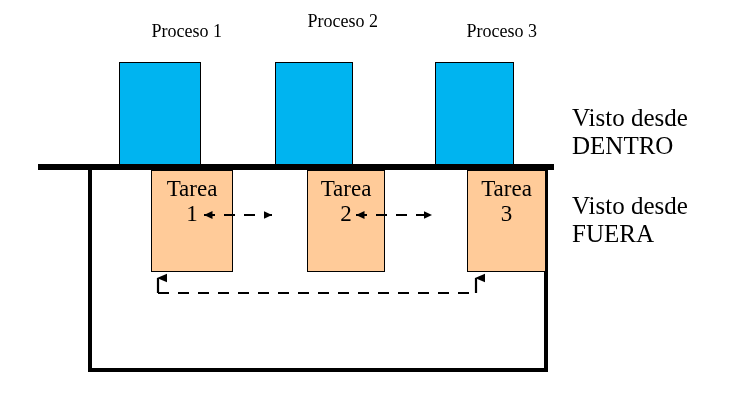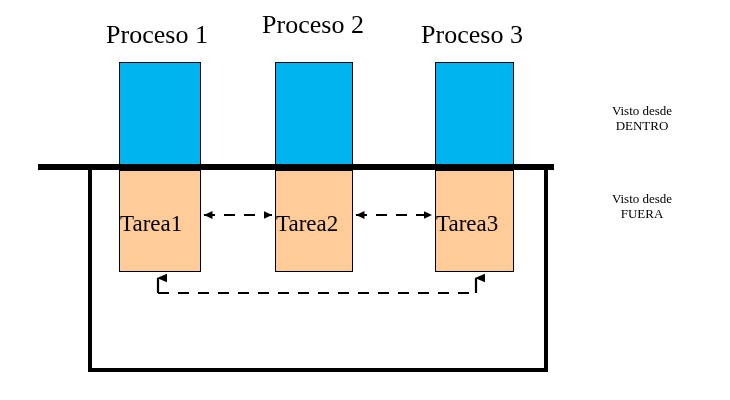--- a/index.html
+++ b/index.html
@@ -10,42 +10,43 @@
   #canvas {
     position: relative;
     width: 730px;
     height: 400px;
     background: #ffffff;
     overflow: hidden;
     font-family: "Liberation Serif", "DejaVu Serif", serif;
   }
   .proc-title {
     position: absolute;
-    font-size: 26px;
+    font-size: 18px;
     color: #000000;
     white-space: nowrap;
-    text-align: center;
+    text-align: right;
     line-height: 1;
   }
   .outer-box {
     position: absolute;
     background: #00b4f0;
     border: 1px solid #000000;
     box-sizing: border-box;
   }
   .task-box {
     position: absolute;
     background: #ffcb99;
     border: 1px solid #000000;
     box-sizing: border-box;
     display: flex;
-    flex-direction: row;
+    flex-direction: column;
     align-items: center;
     justify-content: flex-start;
     padding-top: 6px;
+    margin-left: 32px;
   }
   .task-line {
     font-size: 23px;
     color: #000000;
     line-height: 1.08;
     white-space: nowrap;
   }
   .divider {
     position: absolute;
     background: #000000;
@@ -54,24 +55,24 @@
     position: absolute;
     border-left: 4px solid #000000;
     border-right: 4px solid #000000;
     border-bottom: 4px solid #000000;
     border-top: 0;
     box-sizing: border-box;
     background: transparent;
   }
   .side-label {
     position: absolute;
-    font-size: 13px;
+    font-size: 25px;
     color: #000000;
     line-height: 1.12;
-    text-align: center;
+    text-align: left;
     white-space: nowrap;
   }
   .kernel-label {
     position: absolute;
     font-size: 23px;
     color: #000000;
     white-space: nowrap;
     text-align: center;
   }
   svg.overlay {

